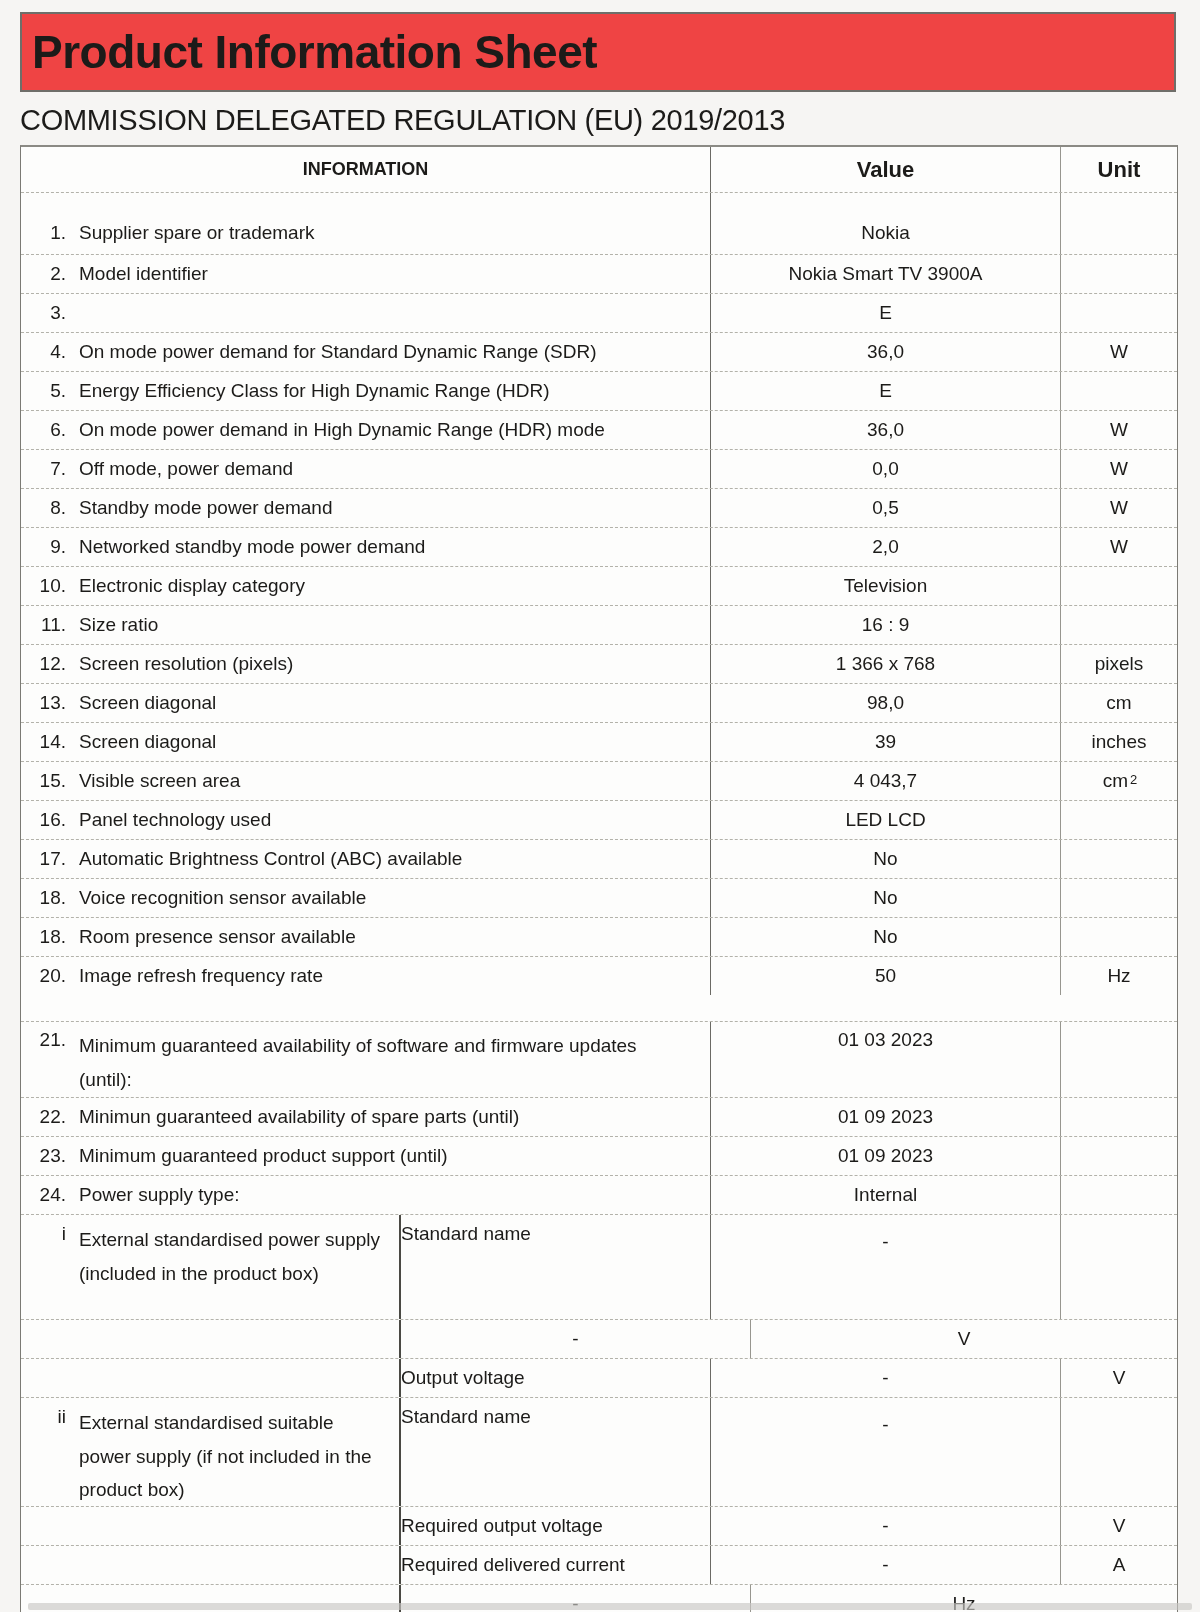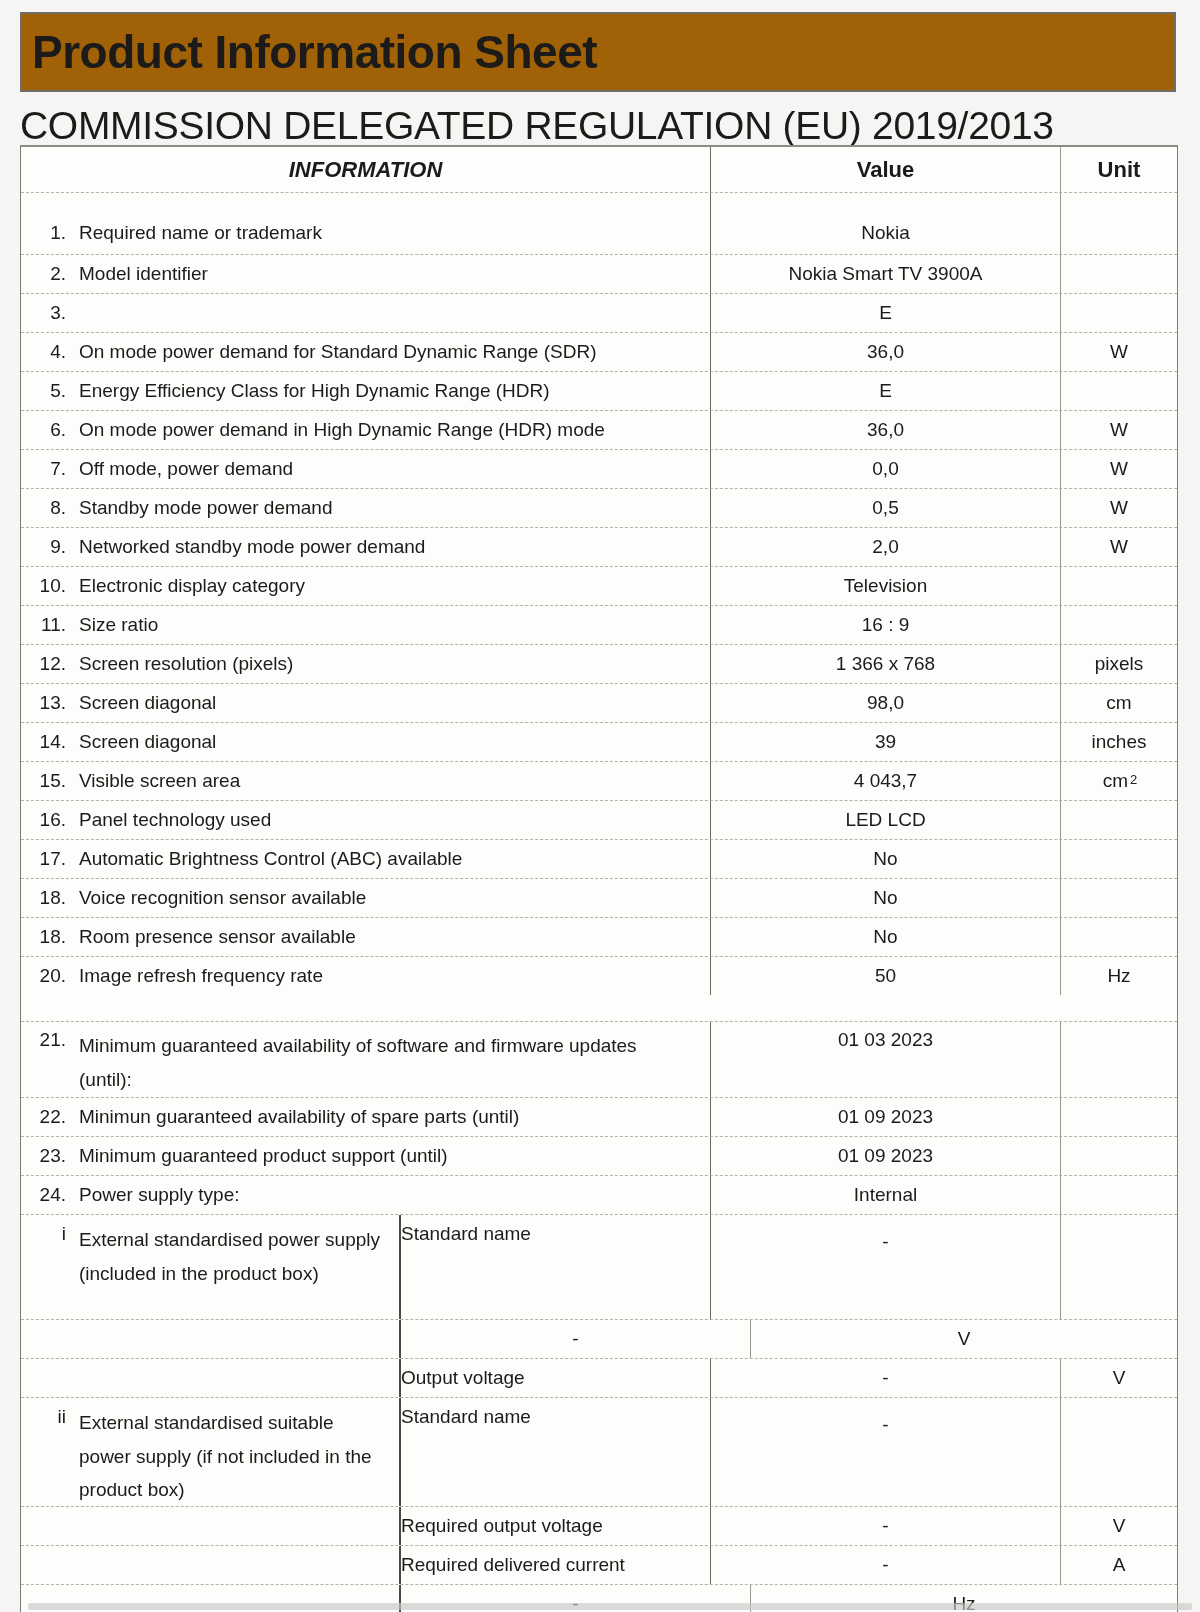--- a/index.html
+++ b/index.html
@@ -4,45 +4,45 @@
 <style>
   html,body{margin:0;padding:0;}
   body{
     width:1200px;height:1612px;position:relative;overflow:hidden;
     background:#f6f5f3;
     font-family:"Liberation Sans", sans-serif;
     color:#1c1b19;
   }
   .title-box{
     position:absolute;left:20px;top:12px;width:1156px;height:80px;
-    border:2px solid #6f6e69;background:#a16207;
+    border:2px solid #6f6e69;background:#ef4444;
     display:flex;align-items:center;padding-left:10px;box-sizing:border-box;
   }
   .title{font-size:46px;font-weight:bold;letter-spacing:-0.5px;}
   .subtitle{
     position:absolute;left:20px;top:104px;width:1000px;
-    font-size:39px;letter-spacing:-0.3px;white-space:nowrap;
+    font-size:29px;letter-spacing:-0.3px;white-space:nowrap;
   }
   .table{
     position:absolute;left:20px;top:145px;width:1158px;
     background:#fdfdfc;box-sizing:border-box;
     border:1px solid #7b7a74;border-top:2px solid #8b8a84;border-bottom:2px solid #8b8a84;
     font-size:19px;
   }
   .row{display:flex;align-items:stretch;border-top:1px dashed #b3b2aa;box-sizing:border-box;}
   .row:first-child{border-top:none;}
   .cell{display:flex;align-items:center;box-sizing:border-box;}
   .info{width:690px;border-right:1px solid #6b6a64;}
   .val{width:350px;border-right:1px solid #97968f;justify-content:center;text-align:left;}
   .unit{flex:1;justify-content:center;text-align:center;}
   .num{width:58px;text-align:right;padding-right:13px;box-sizing:border-box;flex-shrink:0;display:inline-block;}
   .lbl{flex:1;padding-right:10px;}
   
   .hdr{min-height:45px;font-weight:bold;border-top:none;}
-  .hdr .info{justify-content:center;font-size:22px;font-style:italic;}
+  .hdr .info{justify-content:center;font-size:18px;}
   .hdr .val,.hdr .unit{font-size:22px;}
   
   .r{min-height:39px;}
   .r-first{min-height:62px;}
   .r-first .cell{align-items:flex-end;padding-bottom:10px;}
   .r-tall{min-height:70px;margin-top:26px;}
   .r-tall .cell{align-items:flex-start;padding-top:7px;}
   .r-tall .lbl{max-width:580px;line-height:1.8;}
   sup{font-size:13px;position:relative;top:-2px;left:2px;}
   
@@ -72,21 +72,21 @@
 
   <div class="row hdr">
     <div class="cell info">INFORMATION</div>
     <div class="cell val">Value</div>
     <div class="cell unit">Unit</div>
   </div>
 
   <div class="row r r-first">
     <div class="cell info">
         <span class="num">1.</span>
-        <span class="lbl">Required name or trademark</span>
+        <span class="lbl">Supplier spare or trademark</span>
       </div>
     <div class="cell val">Nokia</div>
     <div class="cell unit"></div>
   </div>
 
   <div class="row r">
     <div class="cell info">
         <span class="num">2.</span>
         <span class="lbl">Model identifier</span>
       </div>

